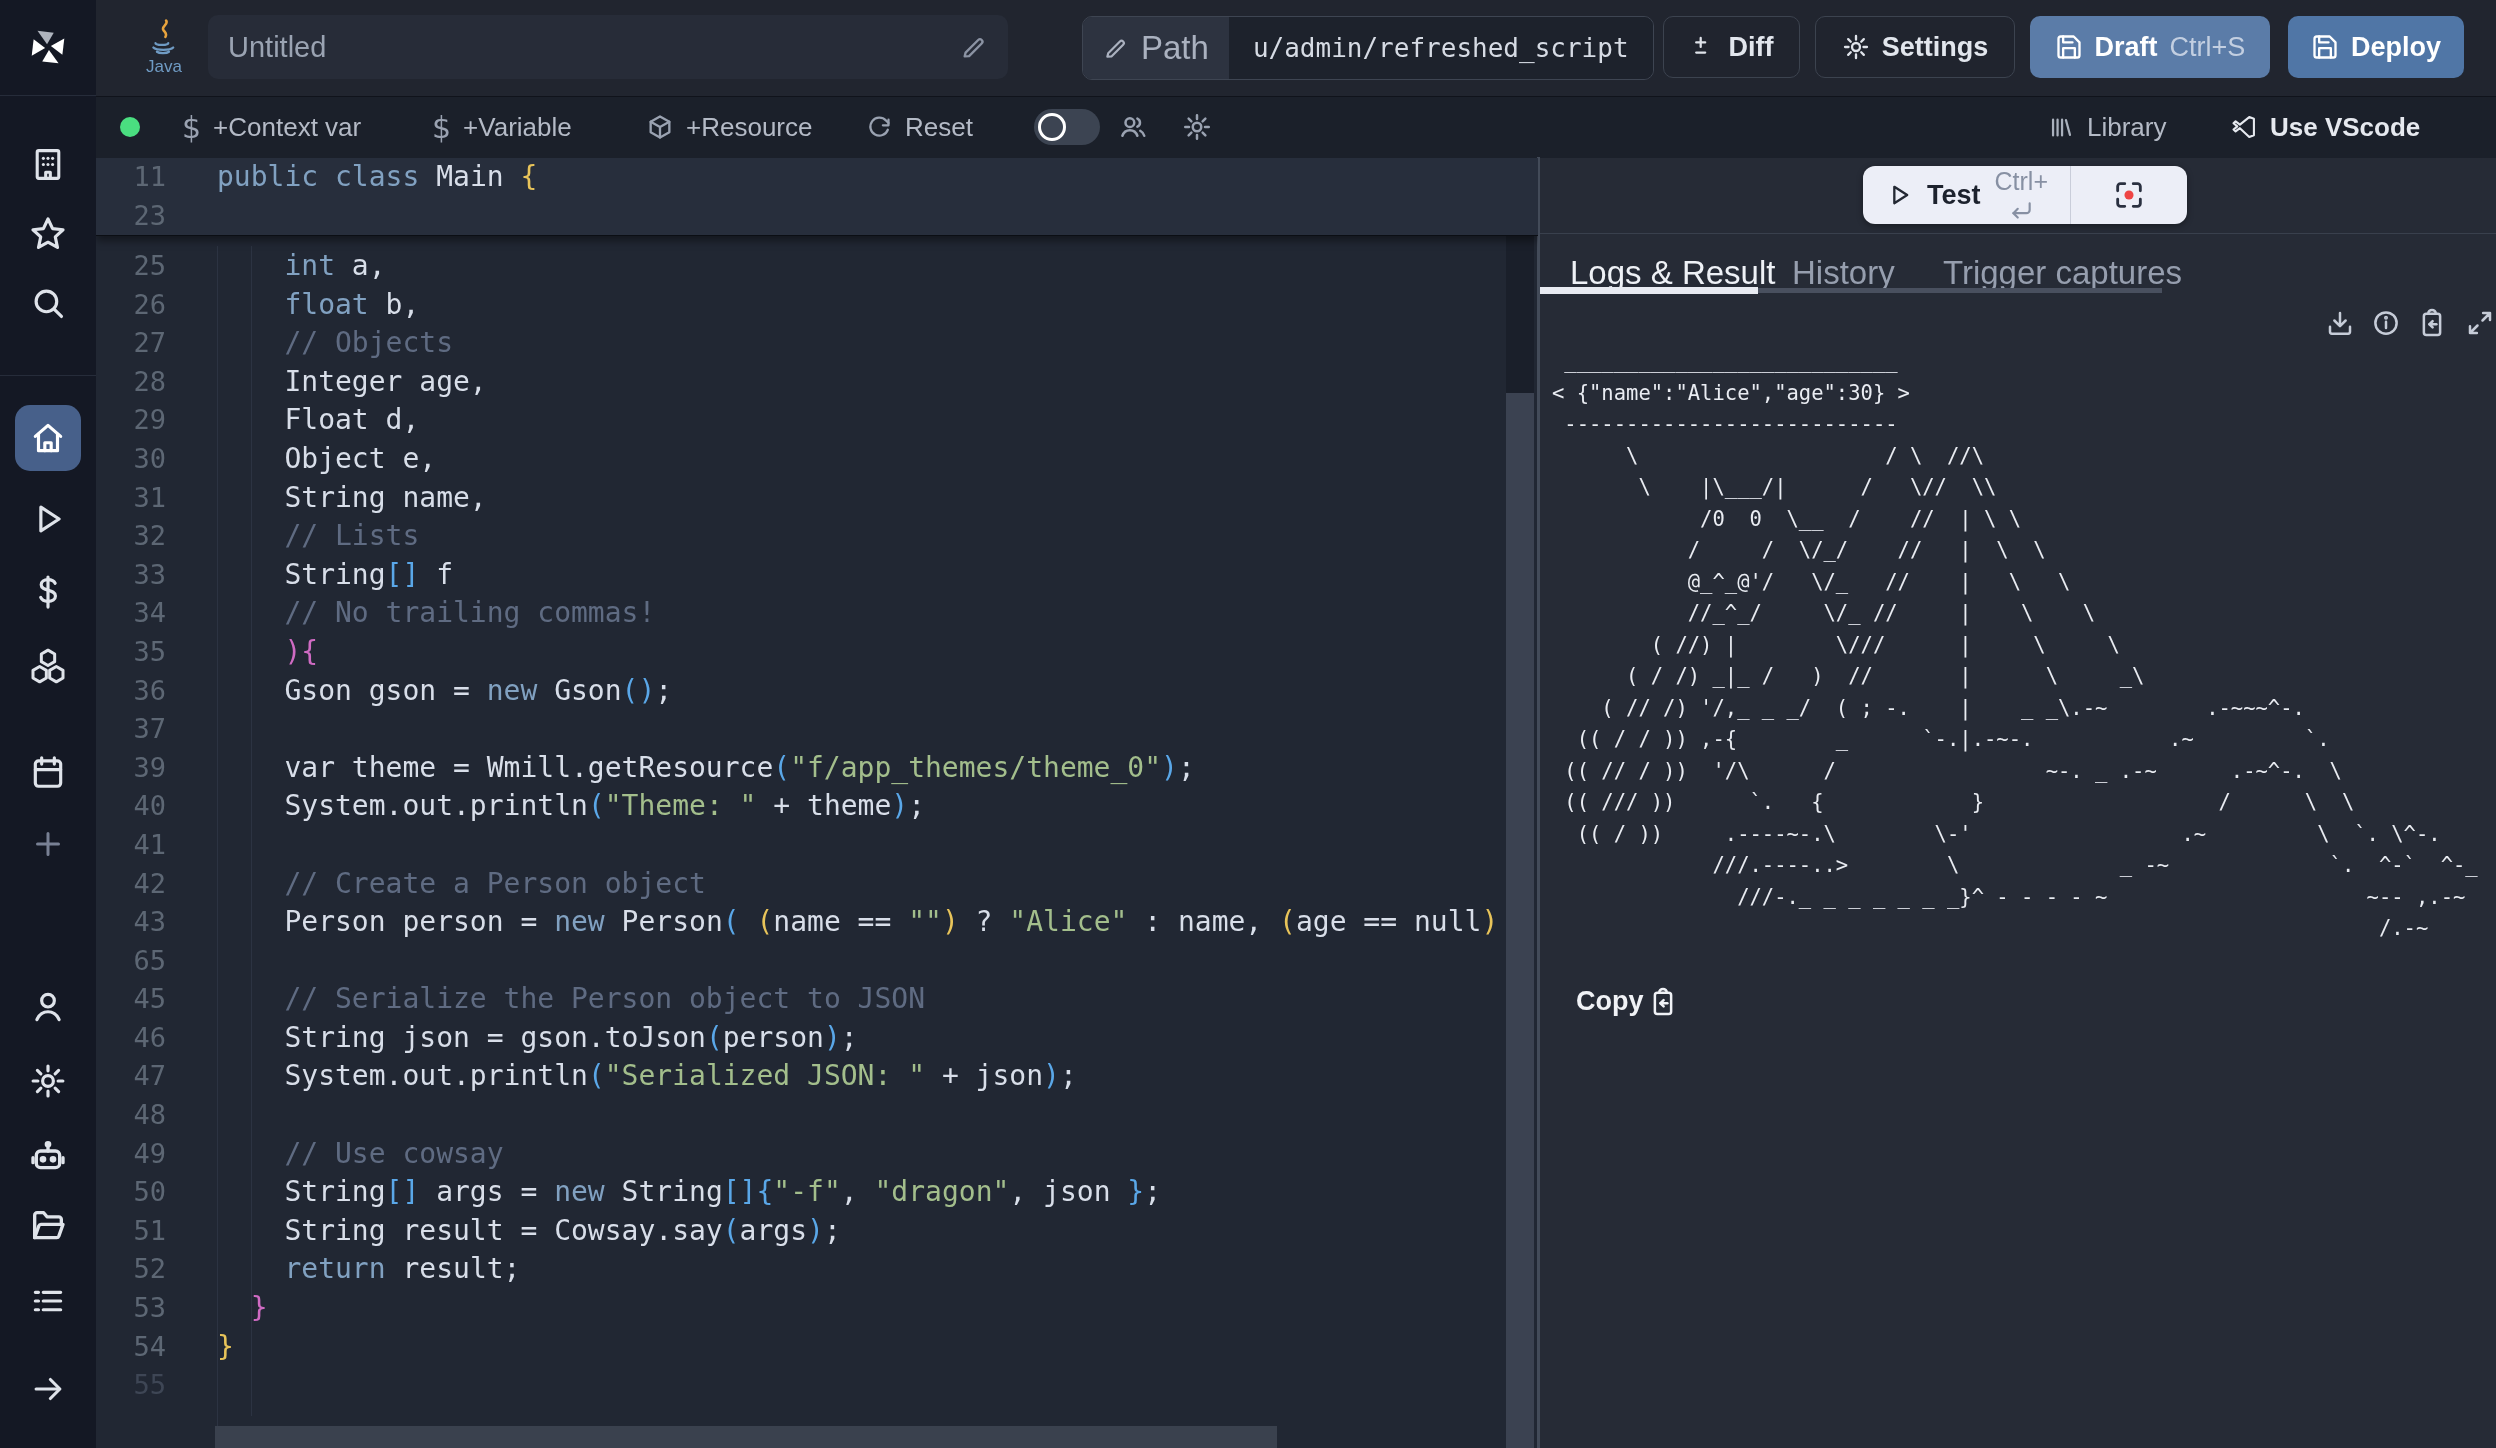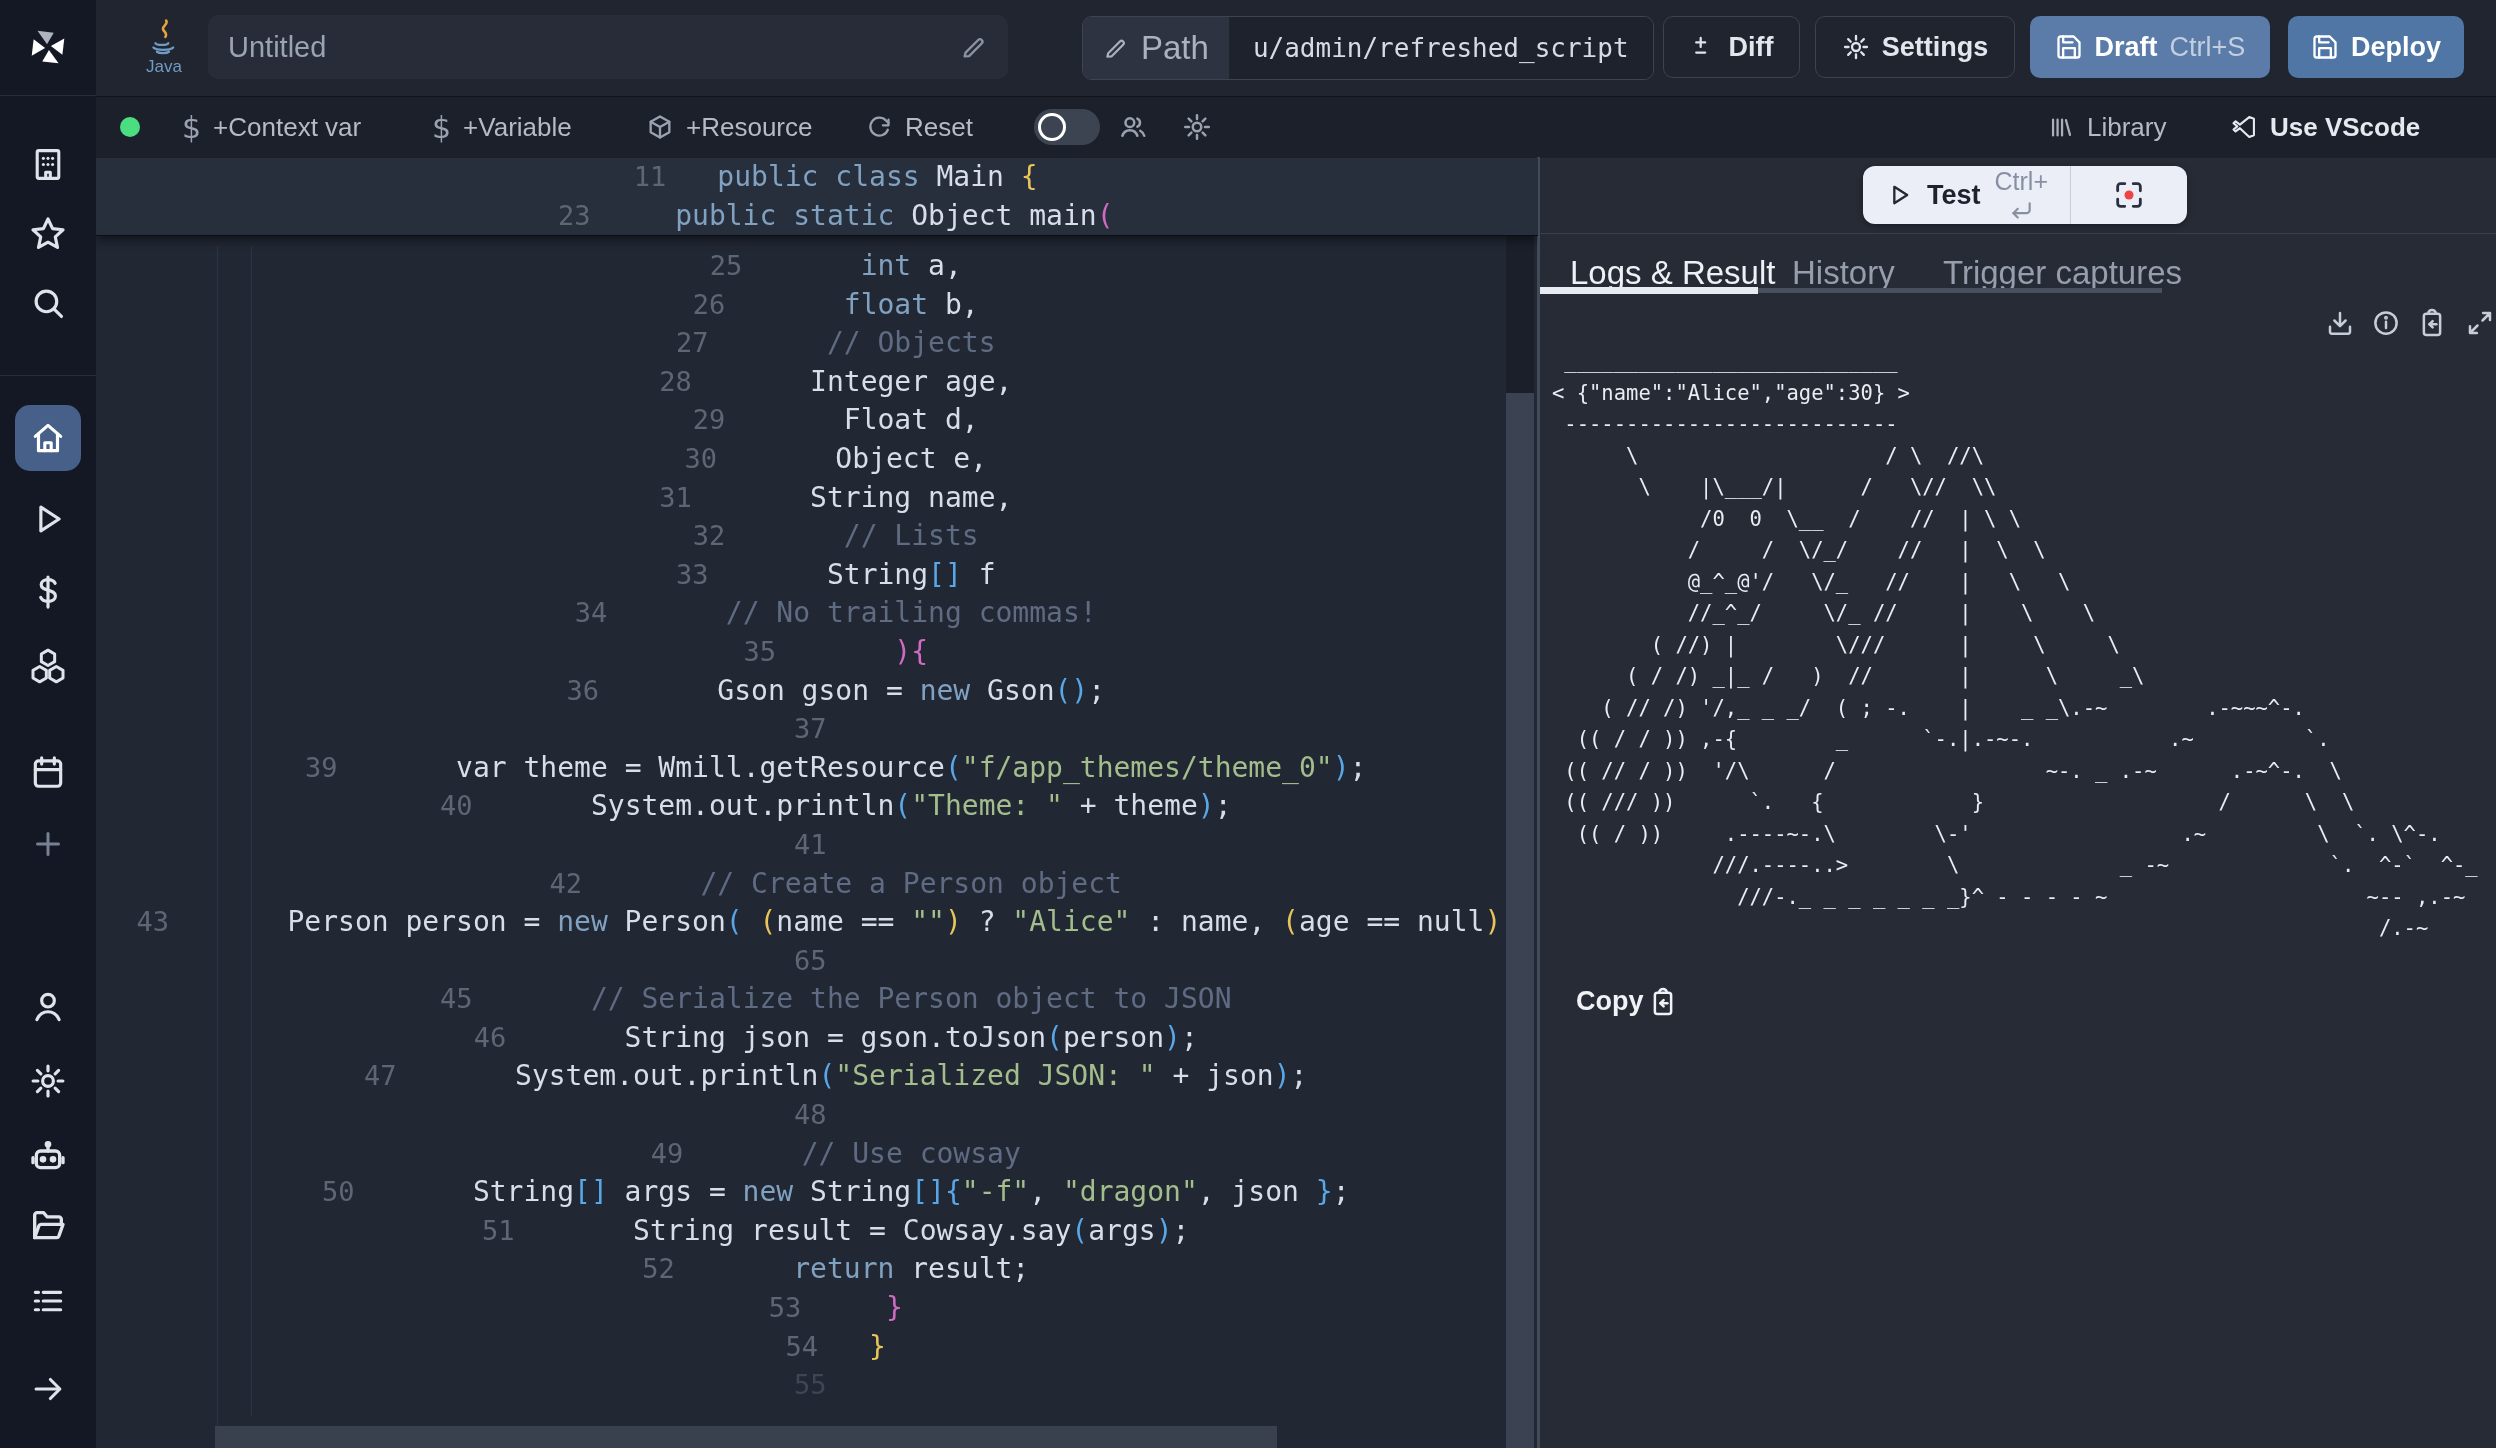--- a/index.html
+++ b/index.html
@@ -44,21 +44,21 @@
        font-size:26px;color:#b4bac6;}
   .dot{width:20px;height:20px;border-radius:50%;background:#4ade80;}
   .toggle{width:66px;height:36px;border-radius:18px;background:#3c4452;position:relative;}
   .knob{position:absolute;left:4px;top:4px;width:28px;height:28px;border-radius:50%;
        border:3.5px solid #fff;box-sizing:border-box;}
   .dollar{font-size:30px;color:#9aa2b1;font-family:"DejaVu Sans",sans-serif;}
 
   
   .editor{position:absolute;left:96px;top:158px;width:1442px;height:1290px;background:#212733;overflow:hidden;}
   .code-row{display:flex;height:38.6px;line-height:38.6px;white-space:pre;
-       font-family:"DejaVu Sans Mono",monospace;font-size:28px;justify-content:center;}
+       font-family:"DejaVu Sans Mono",monospace;font-size:28px;}
   .gutter{width:70px;flex:none;text-align:right;color:#5d6774;font-size:27px;}
   .dim .gutter{color:#3e4655;}
   .code-text{padding-left:51px;}
   .sticky{position:absolute;left:0;top:0;width:100%;background:#272e3c;border-bottom:1px solid #0b0e14;
        box-shadow:0 5px 8px rgba(0,0,0,0.4);z-index:3;}
   .lines{position:absolute;left:0;top:77px;width:100%;padding-top:12px;}
   .guide{position:absolute;width:1px;background:#2c3342;z-index:1;}
   .tk-txt{color:#d8dee9}.tk-kw{color:#81a1c1}.tk-str{color:#a3be8c}.tk-cmt{color:#5f6b82}
   .tk-b1{color:#e8c45a}.tk-b2{color:#cf6bc3}.tk-b3{color:#5aa7e8}
   .vtrack{position:absolute;right:4px;top:0;width:28px;height:100%;background:#1a1f2a;z-index:2;}
@@ -355,21 +355,21 @@
         <div class="code-row"><span class="gutter">49</span><span class="code-text"><span class="tk-txt">    </span><span class="tk-cmt">// Use cowsay</span></span></div>
         <div class="code-row"><span class="gutter">50</span><span class="code-text"><span class="tk-txt">    String</span><span class="tk-b3">[]</span><span class="tk-txt"> args = </span><span class="tk-kw">new</span><span class="tk-txt"> String</span><span class="tk-b3">[]{</span><span class="tk-str">"-f"</span><span class="tk-txt">, </span><span class="tk-str">"dragon"</span><span class="tk-txt">, json </span><span class="tk-b3">}</span><span class="tk-txt">;</span></span></div>
         <div class="code-row"><span class="gutter">51</span><span class="code-text"><span class="tk-txt">    String result = Cowsay.say</span><span class="tk-b3">(</span><span class="tk-txt">args</span><span class="tk-b3">)</span><span class="tk-txt">;</span></span></div>
         <div class="code-row"><span class="gutter">52</span><span class="code-text"><span class="tk-txt">    </span><span class="tk-kw">return</span><span class="tk-txt"> result;</span></span></div>
         <div class="code-row"><span class="gutter">53</span><span class="code-text"><span class="tk-txt">  </span><span class="tk-b2">}</span></span></div>
         <div class="code-row"><span class="gutter">54</span><span class="code-text"><span class="tk-b1">}</span></span></div>
         <div class="code-row dim"><span class="gutter">55</span><span class="code-text"></span></div>
       </div>
     <div class="sticky">
         <div class="code-row"><span class="gutter">11</span><span class="code-text"><span class="tk-kw">public</span><span class="tk-txt"> </span><span class="tk-kw">class</span><span class="tk-txt"> Main </span><span class="tk-b1">{</span></span></div>
-        <div class="code-row"><span class="gutter">23</span><span class="code-text"><span class="tk-txt">  </span><span class="tk-kw">public</span><span class="tk-txt"> </span><span class="tk-kw">static</span><span class="tk-txt"> Object main</span><span class="tk-b2">(</span></span></div>
+        <div class="code-row"><span class="gutter">23</span></div>
       </div>
     <div class="vtrack">
         <div class="vthumb"></div>
       </div>
     <div class="hthumb"></div>
   </section>
   <div class="panel-divider"></div>
 
   <section class="runpanel">
     <div class="test-row">

